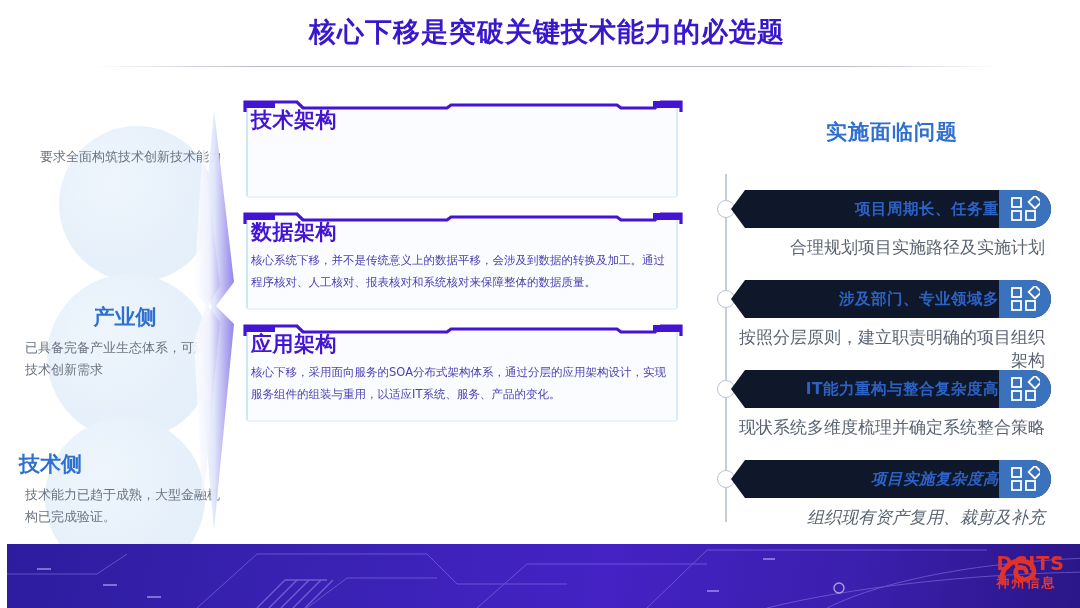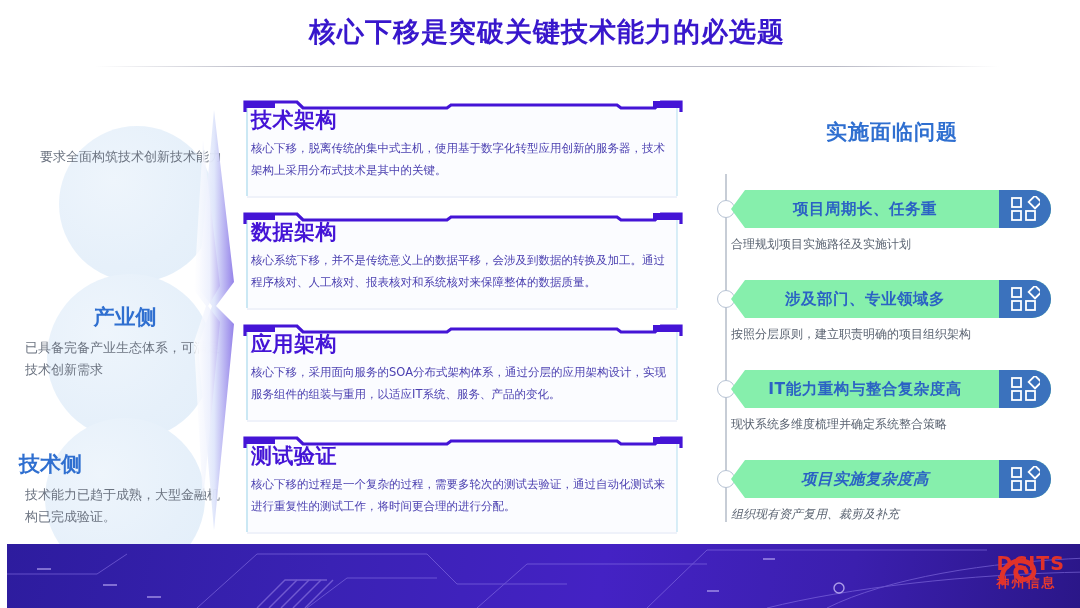--- a/index.html
+++ b/index.html
@@ -98,39 +98,39 @@
     position: absolute; left: 18px; top: 70px; width: 2px; height: 348px;
     background: #c7cdd6;
   }
   .tl-dot {
     position: absolute; left: 10px; width: 18px; height: 18px;
     border-radius: 50%; background: #ffffff; border: 1.6px solid #b7c3d4;
   }
   .issue { position: absolute; left: 24px; width: 320px; }
   .pill {
     position: relative; height: 38px;
-    background: #86efac;
-    display: flex; align-items: center; justify-content: center;
+    background: #0f172a;
+    display: flex; align-items: center; justify-content: flex-end;
     clip-path: polygon(14px 0, 100% 0, 100% 100%, 14px 100%, 0 50%);
     border-radius: 0 19px 19px 0;
     padding-right: 52px;
   }
   .pill-label {
     font-size: 15.5px; font-weight: bold; color: #2b62c4; letter-spacing: 0.5px;
     font-family: "DejaVu Sans", "Liberation Sans", sans-serif;
   }
   .pill-icon {
     position: absolute; right: 0; top: 0; height: 38px; width: 52px;
     background: #3b72bd;
     border-radius: 0 19px 19px 0;
     display: flex; align-items: center; justify-content: center;
   }
   .issue-sub {
-    margin-top: 8px; padding-right: 6px;
-    font-size: 12px; color: #5b6472;
+    margin-top: 8px; text-align: right; padding-right: 6px;
+    font-size: 17px; color: #5b6472;
     font-family: "DejaVu Sans", "Liberation Sans", sans-serif;
   }
 
   
   .footer {
     position: absolute; left: 0; bottom: 0; width: 1080px; height: 64px;
     background: linear-gradient(100deg, #2d1c9e 0%, #3a22b4 30%, #4422c4 55%, #3b1fae 78%, #2a1687 100%);
     overflow: hidden;
   }
   .footer svg { position: absolute; inset: 0; }
@@ -205,21 +205,20 @@
           <path d="M10 12 L10 100" stroke="#bfe3f2" stroke-width="1.6" fill="none"></path>
           <path d="M440 12 L440 100" stroke="#bfe3f2" stroke-width="1.2" fill="none"></path>
           <path d="M10 101 L440 101" stroke="#e3e8f5" stroke-width="1" fill="none"></path>
           <path d="M8 16 L8 6 L60 6 L66 12 L210 12 L214 9 L380 9 L384 12 L418 12 L424 6 L444 6 L444 16" stroke="#4414d6" stroke-width="3.2" fill="none" stroke-linejoin="miter"></path>
           <rect x="8" y="5" width="30" height="7" fill="#4414d6"></rect>
           <rect x="416" y="5" width="28" height="7" fill="#4414d6"></rect>
         </svg>
       </div>
       <div class="card-inner">
         <div class="card-title">技术架构</div>
-        <div class="card-desc">核心下移，脱离传统的集中式主机，使用基于数字化转型应用创新的服务器，技术架构上采用分布式技术是其中的关键。</div>
       </div>
     </div>
 
     <div class="card">
       <div class="card-frame">
         <svg width="452" height="104" viewBox="0 0 452 104">
           <rect x="10" y="9" width="430" height="93" fill="#fbfcff"></rect>
           <path d="M10 12 L10 100" stroke="#bfe3f2" stroke-width="1.6" fill="none"></path>
           <path d="M440 12 L440 100" stroke="#bfe3f2" stroke-width="1.2" fill="none"></path>
           <path d="M10 101 L440 101" stroke="#e3e8f5" stroke-width="1" fill="none"></path>
@@ -245,37 +244,20 @@
           <rect x="8" y="5" width="30" height="7" fill="#4414d6"></rect>
           <rect x="416" y="5" width="28" height="7" fill="#4414d6"></rect>
         </svg>
       </div>
       <div class="card-inner">
         <div class="card-title">应用架构</div>
         <div class="card-desc">核心下移，采用面向服务的SOA分布式架构体系，通过分层的应用架构设计，实现服务组件的组装与重用，以适应IT系统、服务、产品的变化。</div>
       </div>
     </div>
 
-    <div class="card">
-      <div class="card-frame">
-        <svg width="452" height="104" viewBox="0 0 452 104">
-          <rect x="10" y="9" width="430" height="93" fill="#fbfcff"></rect>
-          <path d="M10 12 L10 100" stroke="#bfe3f2" stroke-width="1.6" fill="none"></path>
-          <path d="M440 12 L440 100" stroke="#bfe3f2" stroke-width="1.2" fill="none"></path>
-          <path d="M10 101 L440 101" stroke="#e3e8f5" stroke-width="1" fill="none"></path>
-          <path d="M8 16 L8 6 L60 6 L66 12 L210 12 L214 9 L380 9 L384 12 L418 12 L424 6 L444 6 L444 16" stroke="#4414d6" stroke-width="3.2" fill="none" stroke-linejoin="miter"></path>
-          <rect x="8" y="5" width="30" height="7" fill="#4414d6"></rect>
-          <rect x="416" y="5" width="28" height="7" fill="#4414d6"></rect>
-        </svg>
-      </div>
-      <div class="card-inner">
-        <div class="card-title">测试验证</div>
-        <div class="card-desc">核心下移的过程是一个复杂的过程，需要多轮次的测试去验证，通过自动化测试来进行重复性的测试工作，将时间更合理的进行分配。</div>
-      </div>
-    </div>
 
   </div>
 
   <div class="right-panel">
     <div class="right-title">实施面临问题</div>
 
     <div class="timeline-line"></div>
 
     <div class="tl-dot" style="top:96px;"></div>
     <div class="tl-dot" style="top:186px;"></div>

